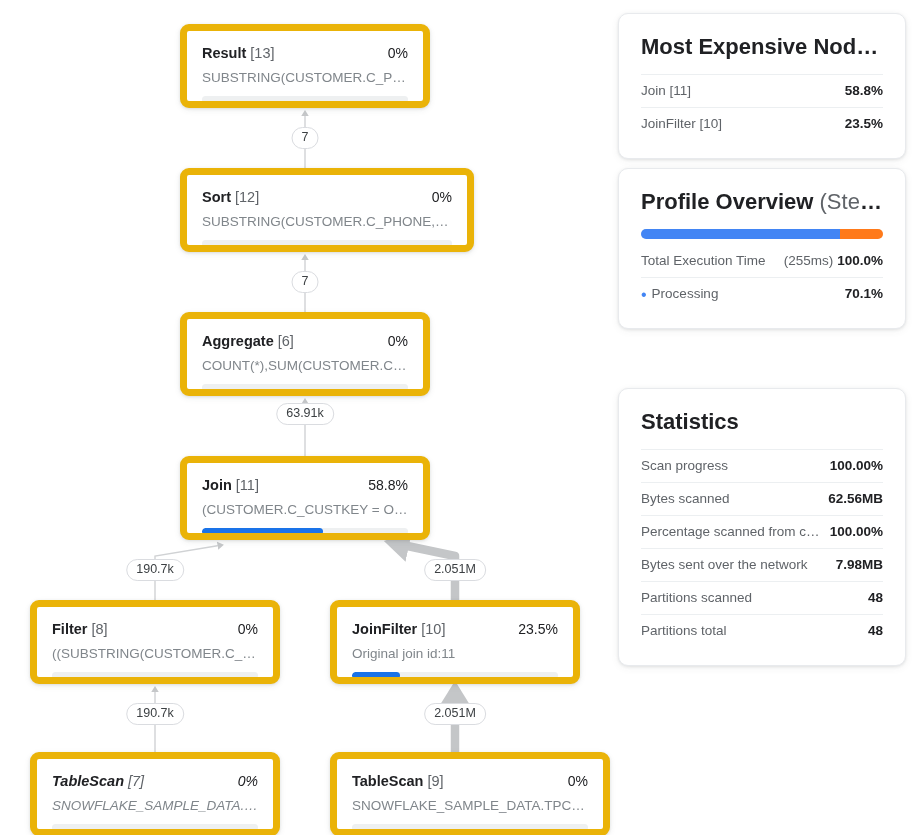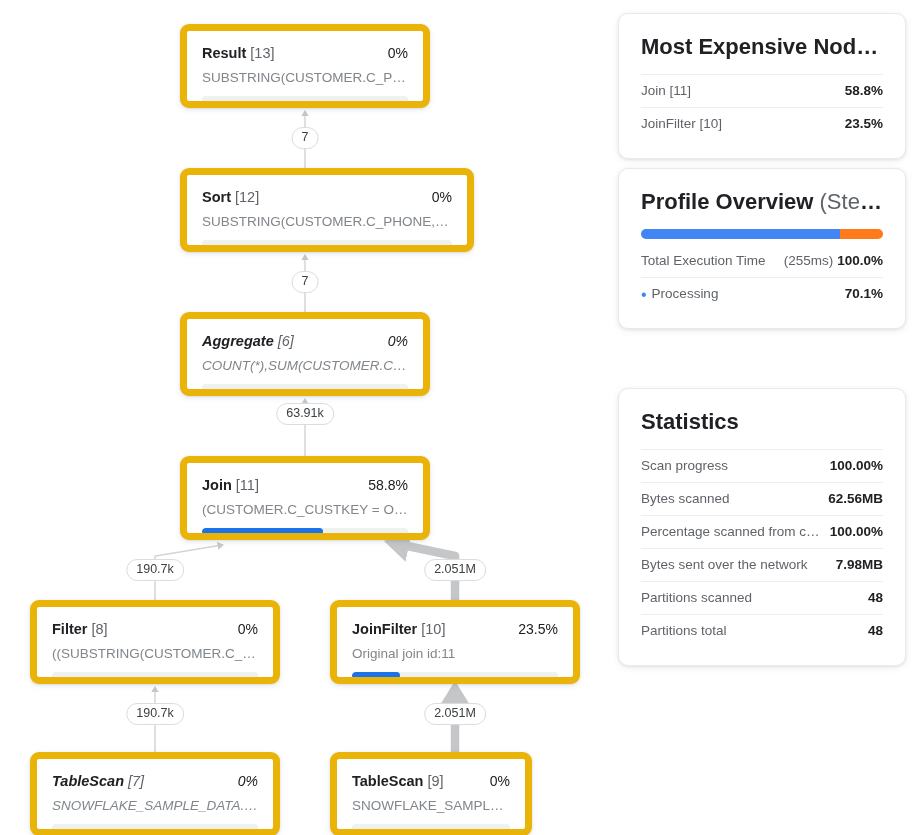--- a/index.html
+++ b/index.html
@@ -152,21 +152,21 @@
       <div class="node-head">
         <div class="node-title"><span class="nm">Sort</span><span class="idx">[12]</span></div>
         <div class="node-pct">0%</div>
       </div>
       <div class="node-sub">SUBSTRING(CUSTOMER.C_PHONE, 1, 2…</div>
       <div class="bar-track">
           <div class="bar-fill" style="width:0%"></div>
         </div>
     </div>
 
-    <div class="node" style="left:180px;top:312px;width:250px;height:84px;font-style:italic;">
+    <div class="node" style="left:180px;top:312px;width:250px;height:84px;">
       <div class="node-head">
         <div class="node-title"><span class="nm">Aggregate</span><span class="idx">[6]</span></div>
         <div class="node-pct">0%</div>
       </div>
       <div class="node-sub">COUNT(*),SUM(CUSTOMER.C_ACCTBAL)</div>
       <div class="bar-track">
           <div class="bar-fill" style="width:0%"></div>
         </div>
     </div>
 
@@ -207,21 +207,21 @@
       <div class="node-head">
         <div class="node-title"><span class="nm">TableScan</span><span class="idx">[7]</span></div>
         <div class="node-pct">0%</div>
       </div>
       <div class="node-sub">SNOWFLAKE_SAMPLE_DATA.TPCH_SF1…</div>
       <div class="bar-track">
           <div class="bar-fill" style="width:0%"></div>
         </div>
     </div>
 
-    <div class="node" style="left:330px;top:752px;width:202px;height:84px;">
+    <div class="node" style="left:330px;top:752px;width:280px;height:84px;">
       <div class="node-head">
         <div class="node-title"><span class="nm">TableScan</span><span class="idx">[9]</span></div>
         <div class="node-pct">0%</div>
       </div>
       <div class="node-sub">SNOWFLAKE_SAMPLE_DATA.TPCH_SF1…</div>
       <div class="bar-track">
           <div class="bar-fill" style="width:0%"></div>
         </div>
     </div>
 

